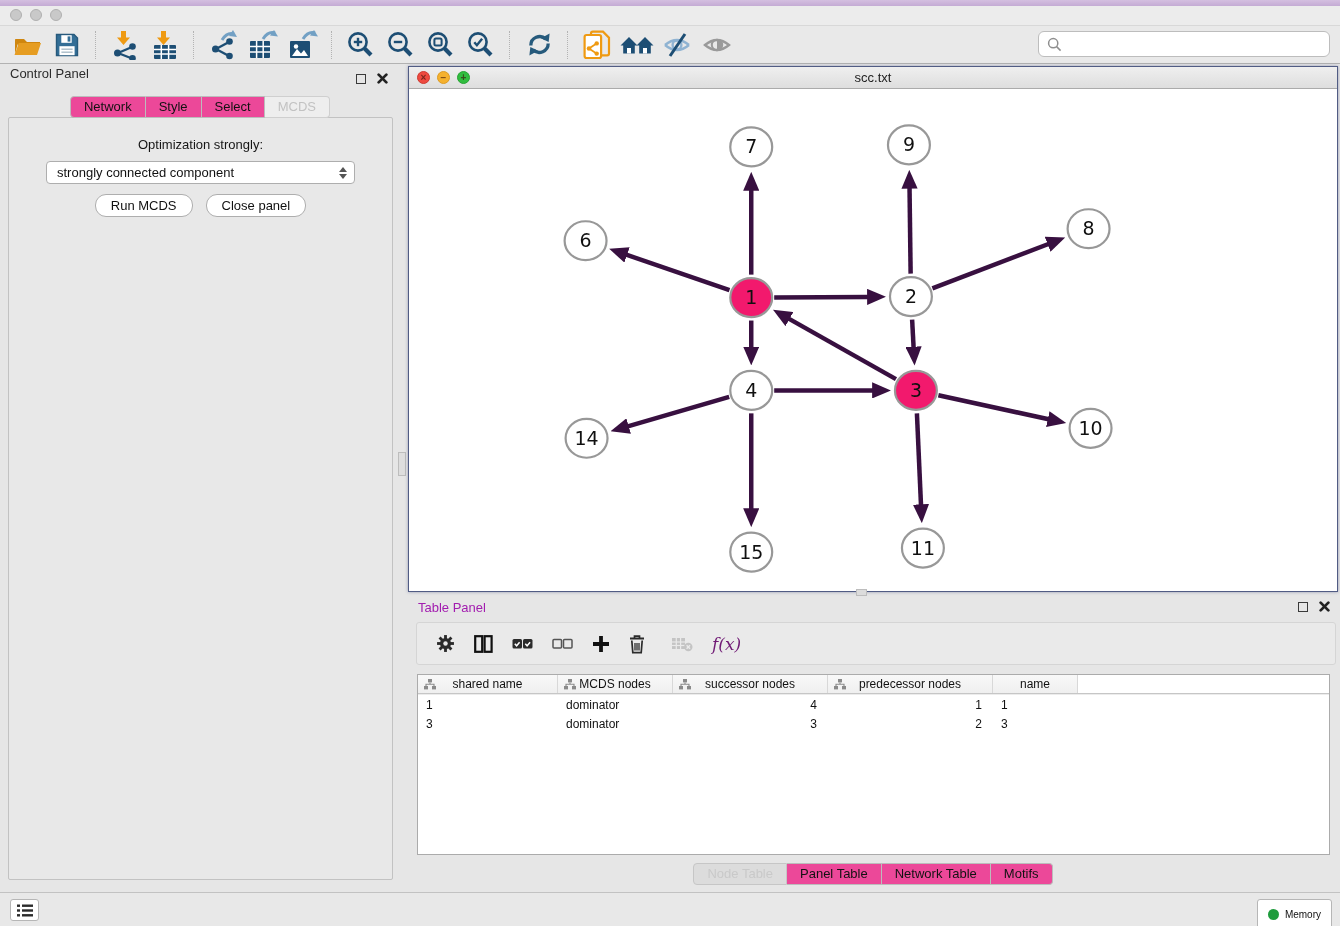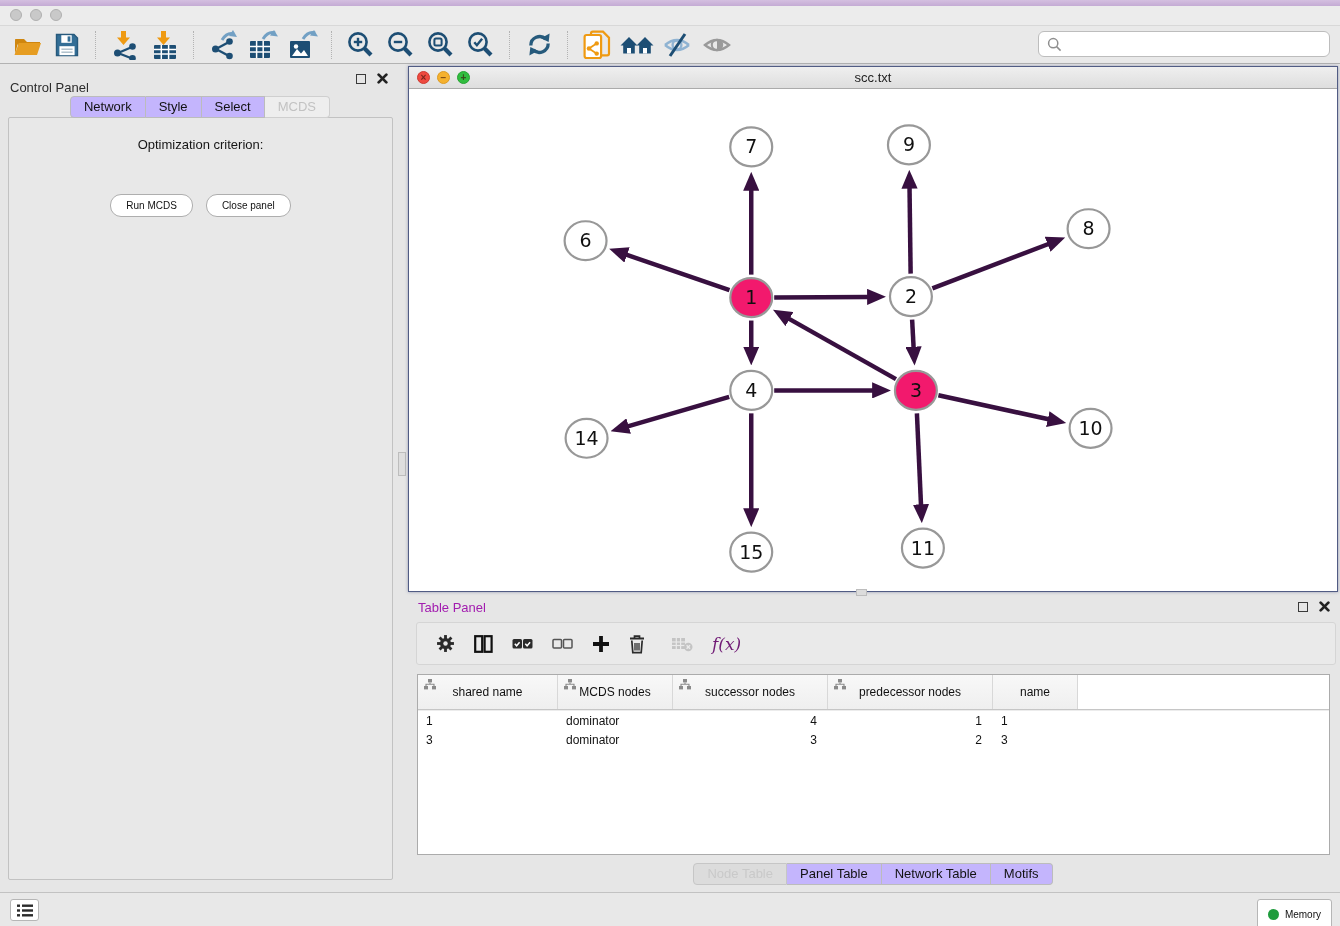--- a/index.html
+++ b/index.html
@@ -15,36 +15,36 @@
 
   
   .toolbar{position:absolute;top:26px;left:0;right:0;height:38px;background:#e9e9e9;border-bottom:1px solid #b2b2b2;display:flex;align-items:center;padding-left:7px;}
   .tbtn{width:40px;height:34px;display:flex;align-items:center;justify-content:center;flex:none;}
   .tsep{width:9px;height:28px;border-right:1px dotted #b3b3b3;margin-right:9px;flex:none;}
   .search-box{position:absolute;right:10px;top:5px;width:292px;height:26px;background:#fff;border:1px solid #bdbdbd;border-radius:6px;display:flex;align-items:center;padding-left:8px;gap:6px;}
   .search-box input{border:none;outline:none;flex:1;font-size:13px;background:transparent;height:20px;font-family:inherit;}
 
   
   .control-panel{position:absolute;left:2px;top:66px;width:396px;height:816px;}
-  .cp-title{position:absolute;left:8px;top:14px;font-size:13px;color:#2c2c2c;}
+  .cp-title{position:absolute;left:8px;top:0;font-size:13px;color:#2c2c2c;}
   .win-ctrls{position:absolute;right:10px;top:7px;display:flex;gap:11px;align-items:center;}
   .float-icon{width:10px;height:10px;border:1.7px solid #3a3a3a;background:transparent;}
   .cp-tabs{position:absolute;top:30px;left:0;width:100%;display:flex;justify-content:center;z-index:2;}
-  .tab{height:22px;line-height:20px;padding:0 13px;font-size:13px;background:#c4b5fd;border:1px solid #bcbcbc;border-left:none;color:#121212;white-space:nowrap;}
+  .tab{height:22px;line-height:20px;padding:0 13px;font-size:13px;background:#ec4899;border:1px solid #bcbcbc;border-left:none;color:#121212;white-space:nowrap;}
   .tab:first-child{border-left:1px solid #bcbcbc;border-radius:4px 0 0 4px;}
   .tab:last-child{border-radius:0 4px 4px 0;}
   .tab.active{background:#eeeeee;color:#c2c2c2;border-color:#cfcfcf;}
   .cp-body{position:absolute;top:51px;left:6px;right:5px;bottom:2px;background:#e8e8e8;border:1px solid #c2c2c2;border-radius:2px;}
   .opt-label{position:absolute;top:19px;left:0;right:0;text-align:center;font-size:13px;color:#161616;}
   .select{position:absolute;left:37px;right:37px;top:43px;height:23px;background:#fff;border:1px solid #aeaeae;border-radius:4px;font-size:13px;color:#111;display:flex;align-items:center;padding:0 24px 0 10px;}
   .stepper{position:absolute;right:7px;top:5px;display:flex;flex-direction:column;gap:2px;}
   .tri-up{width:0;height:0;border-left:4px solid transparent;border-right:4px solid transparent;border-bottom:5px solid #555;}
   .tri-down{width:0;height:0;border-left:4px solid transparent;border-right:4px solid transparent;border-top:5px solid #555;}
   .btn-row{position:absolute;top:76px;left:0;right:0;display:flex;justify-content:center;gap:13px;}
-  .btn{height:23px;padding:0 15px;background:#fff;border:1px solid #aeaeae;border-radius:11px;font-size:10px;line-height:21px;color:#111;}
+  .btn{height:23px;padding:0 15px;background:#fff;border:1px solid #aeaeae;border-radius:11px;font-size:13px;line-height:21px;color:#111;}
   .result-box{position:absolute;left:8px;right:8px;top:376px;bottom:3px;border:1px solid #9a9a9a;}
   .result-label{position:absolute;top:-8px;left:4px;background:#e8e8e8;padding:0 4px;font-size:13px;color:#111;z-index:1;}
   .result-inner{position:absolute;left:1px;right:1px;top:1px;bottom:1px;background:#fff;padding:3px 7px;font-size:12px;color:#111;line-height:16px;white-space:pre-line;}
   .result-scroll{position:absolute;right:1px;top:1px;bottom:1px;width:11px;background:#fafafa;border-left:1px solid #e4e4e4;}
 
   .v-grip{position:absolute;left:398px;top:452px;width:8px;height:24px;background:#dedede;border:1px solid #bdbdbd;}
   .h-grip{position:absolute;left:856px;top:589px;width:11px;height:7px;background:#dcdcdc;border:1px solid #bdbdbd;}
 
   
   .net-win{position:absolute;left:408px;top:66px;width:930px;height:526px;background:#fff;border:1px solid #515c84;box-shadow:0 0 3px rgba(70,80,130,.5);}
@@ -59,21 +59,21 @@
   .net-canvas svg{display:block;width:100%;height:100%;}
 
   
   .table-panel{position:absolute;left:408px;top:596px;width:930px;height:292px;}
   .tp-title{position:absolute;left:10px;top:4px;font-size:13px;color:#a21caf;}
   .tp-ctrls{position:absolute;right:8px;top:5px;display:flex;gap:11px;align-items:center;}
   .tp-toolbar{position:absolute;top:26px;left:8px;right:2px;height:43px;background:#eaeaea;border:1px solid #d5d5d5;border-radius:3px;display:flex;align-items:center;gap:19px;padding-left:19px;}
   .tp-tool{display:flex;align-items:center;justify-content:center;}
   .fx-label{font-family:"DejaVu Serif","Liberation Serif",serif;font-style:italic;color:#701a75;font-size:17px;}
   .tp-table{position:absolute;top:78px;left:9px;right:8px;bottom:33px;background:#fff;border:1px solid #ababab;overflow:hidden;}
-  .th-row{display:flex;height:35px;border-bottom:1px solid #c6c6c6;box-shadow:0 1px 0 #ececec;}
+  .th-row{display:flex;height:19px;border-bottom:1px solid #c6c6c6;box-shadow:0 1px 0 #ececec;}
   .th{position:relative;background:linear-gradient(#f8f8f8,#efefef);border-right:1px solid #d8d8d8;display:flex;align-items:center;justify-content:center;font-size:12px;color:#111;flex:none;}
   .th .tree{position:absolute;left:6px;top:4px;}
   .td-row{display:flex;height:16px;font-size:12px;color:#111;align-items:center;margin-top:3px;}
   .td{flex:none;padding:0 8px;}
   .td.num{text-align:right;padding-right:11px;}
   .c0{width:140px}.c1{width:115px}.c2{width:155px}.c3{width:165px}.c4{width:85px}
   .tp-tabs{position:absolute;bottom:3px;left:0;right:0;display:flex;justify-content:center;}
   .tp-tabs .tab.active{background:#dcdcdc;color:#c9c9c9;border-color:#c6c6c6;}
 
   
@@ -277,21 +277,28 @@
         </g>
       </svg>
   </div>
   <div class="cp-tabs">
     <div class="tab">Network</div>
     <div class="tab">Style</div>
     <div class="tab">Select</div>
     <div class="tab active">MCDS</div>
   </div>
   <div class="cp-body">
-    <div class="opt-label">Optimization criterion:</div>
+    <div class="opt-label">Optimization strongly:</div>
+    <div class="select">
+      <span>strongly connected component</span>
+      <div class="stepper">
+          <div class="tri-up"></div>
+          <div class="tri-down"></div>
+        </div>
+    </div>
     <div class="btn-row">
       <button class="btn">Run MCDS</button>
       <button class="btn">Close panel</button>
     </div>
   </div>
 </div>
 
 <div class="v-grip"></div>
 
 <div class="net-win">

